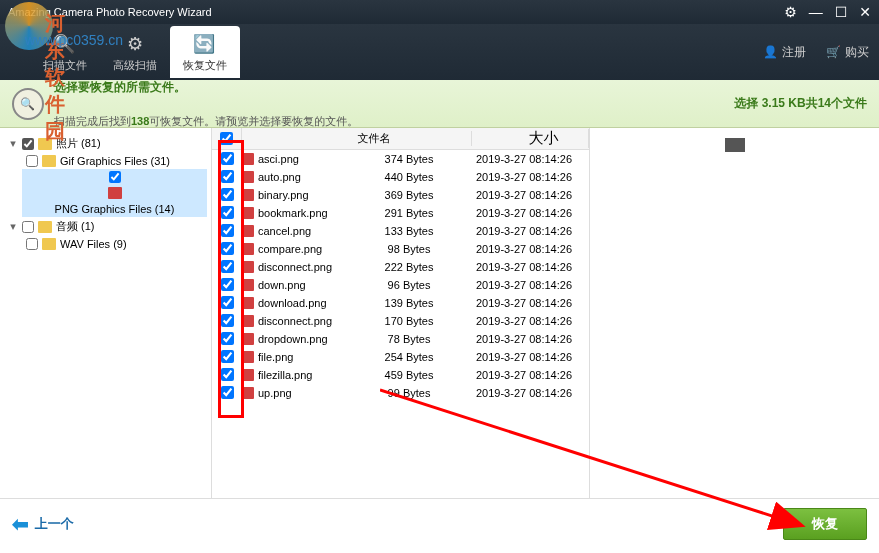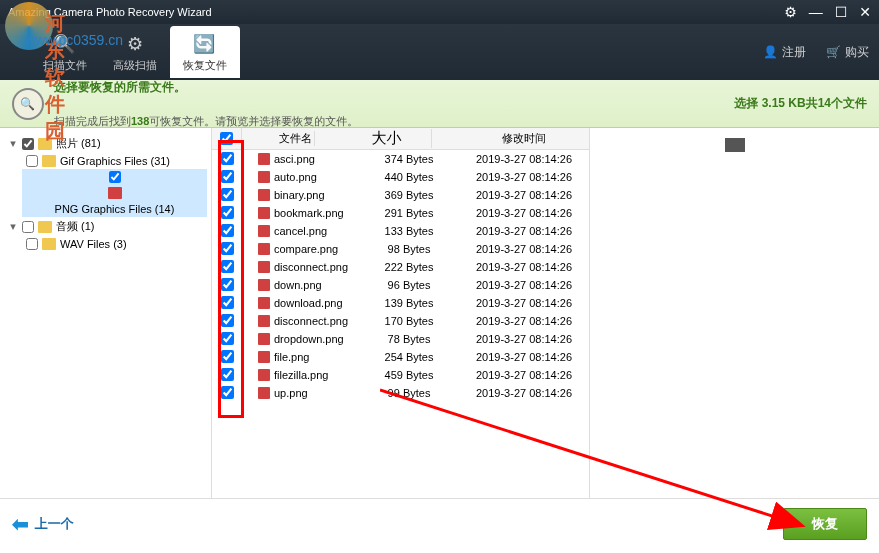--- a/index.html
+++ b/index.html
@@ -43,21 +43,21 @@
     
     .filelist { flex: 1; display: flex; flex-direction: column; position: relative; }
     .file-header { display: flex; background: #f5f5f5; border-bottom: 1px solid #ddd; height: 22px; align-items: center; gap: 27px; }
     .fh-check { width: 30px; text-align: center; border-right: 1px solid #ddd; height: 100%; display: flex; align-items: center; justify-content: center; }
     .fh-name { flex: 1; padding-left: 8px; text-align: center; border-right: 1px solid #ddd; font-size: 11px; }
     .fh-size { width: 90px; text-align: center; border-right: 1px solid #ddd; font-size: 15px; }
     .fh-date { width: 130px; text-align: center; font-size: 11px; }
     .file-rows { flex: 1; overflow: auto; }
     .file-row { display: flex; height: 18px; align-items: center; font-size: 11px; }
     .fr-check { width: 30px; text-align: center; }
-    .fr-name { flex: 1; padding-left: 16px; display: flex; align-items: center; gap: 4px; }
+    .fr-name { flex: 1; padding-left: 0; display: flex; align-items: center; gap: 4px; }
     .fr-icon { width: 12px; height: 12px; background: #d04040; border-radius: 1px; }
     .fr-size { width: 90px; text-align: center; padding-right: 10px; }
     .fr-date { width: 130px; text-align: center; }
     
     .highlight-box { position: absolute; border: 3px solid #ff0000; pointer-events: none; }
     .hb1 { top: 140px; left: 218px; width: 26px; height: 278px; }
     
     .arrow-svg { position: absolute; top: 380px; left: 380px; width: 470px; height: 170px; pointer-events: none; z-index: 50; }
     
     .preview { width: 290px; border-left: 1px solid #ddd; padding: 8px; display: flex; justify-content: center; }
@@ -148,33 +148,32 @@
     <div class="tree-item">
       <span class="toggle">▾</span>
       <input type="checkbox" style="">
       <span class="folder-icon"></span>
       <span>音频 (1)</span>
     </div>
     <div class="tree-child">
       <div class="tree-item">
         <input type="checkbox" style="">
         <span class="folder-icon"></span>
-        <span>WAV Files (3)</span>
+        <span>WAV Files (9)</span>
       </div>
     </div>
   </div>
 
   <div class="filelist">
     <div class="file-header">
       <div class="fh-check">
           <input type="checkbox" checked="" style="">
         </div>
       <div class="fh-name">文件名</div>
       <div class="fh-size">大小</div>
-      <div class="fh-date">修改时间</div>
     </div>
     <div class="file-rows" id="file-rows">
         <div class="file-row">
     <div class="fr-check"><input type="checkbox" checked="" style=""></div>
     <div class="fr-name">
             <span class="fr-icon"></span>
             <span>asci.png</span>
           </div>
     <div class="fr-size">374 Bytes</div>
     <div class="fr-date">2019-3-27 08:14:26</div>

